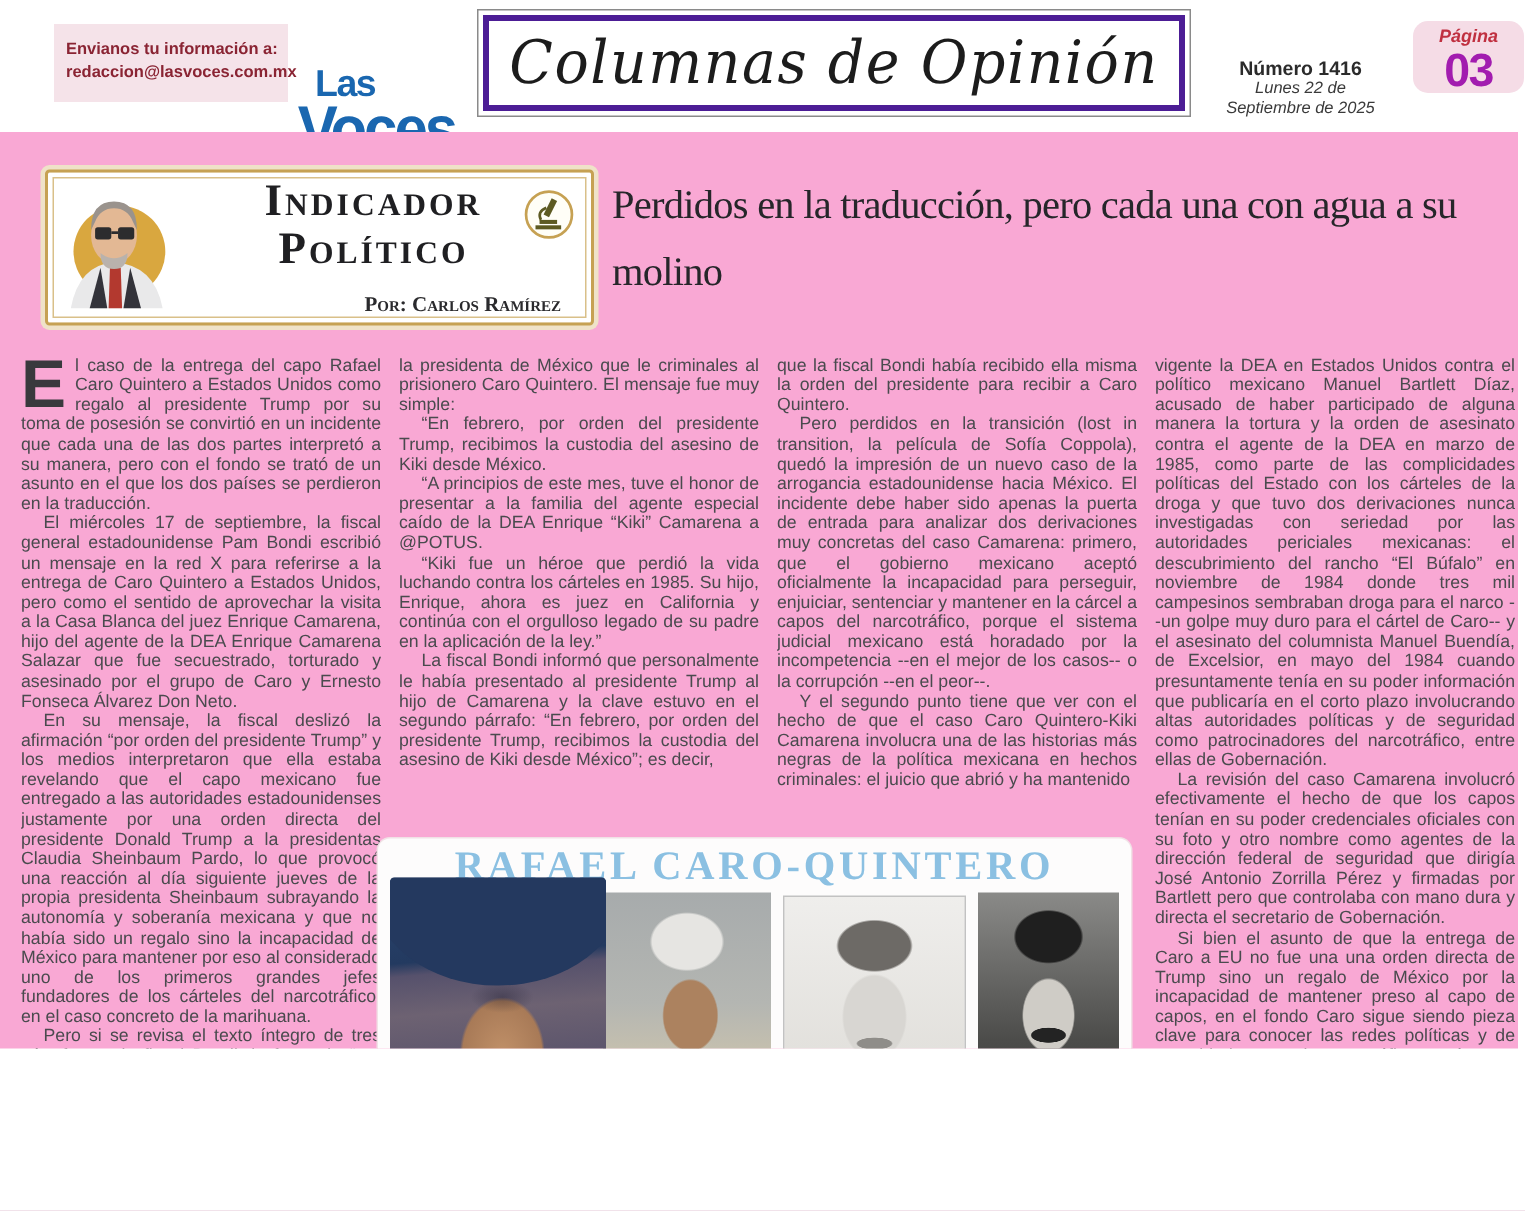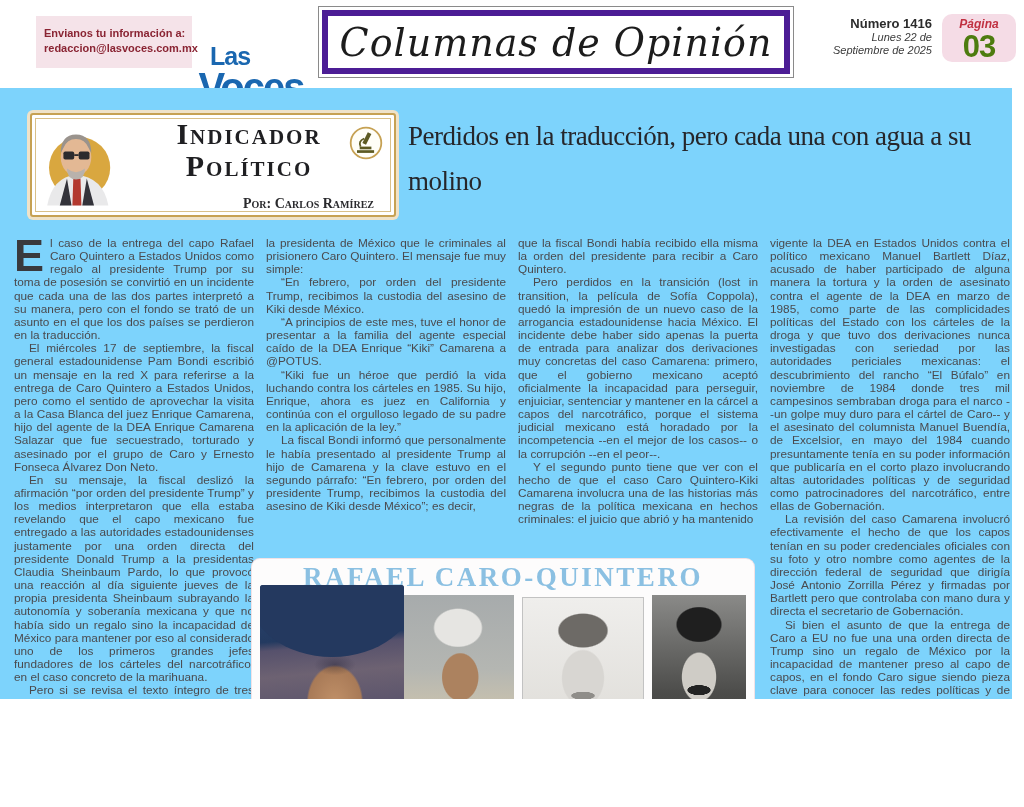--- a/index.html
+++ b/index.html
@@ -24,42 +24,42 @@
   .logo-voces {
     font-weight:800; color:#1a67b0; font-size:40px; line-height:36px; letter-spacing:-2px;
     transform:scaleY(1.08); transform-origin:top;
   }
   .logo-ribbon {
     margin-top:3px; background:#ef4444; color:#fff; font-size:10px; font-weight:bold;
     font-style:italic; padding:2px 3px; letter-spacing:0.3px;
   }
   .opinion-banner {
     position:absolute; left:322px; top:10px; width:468px; height:64px;
-    background:#fff; border:6px solid #4c1d95; outline:1px solid #8a8a8a; outline-offset:3px;
+    background:#fff; border:4px solid #4c1d95; outline:1px solid #8a8a8a; outline-offset:3px;
     display:flex; align-items:center; justify-content:center;
   }
   .banner-text {
     font-family:"DejaVu Serif", serif; font-style:italic; font-size:38px; color:#1c1c1c;
     letter-spacing:1px; transform:scaleY(1.05);
   }
   .issue-info {
-    position:absolute; right:92px; top:16px; width:130px; text-align:right; color:#2b2b2b;
+    position:absolute; right:92px; top:38px; width:130px; text-align:center; color:#2b2b2b;
   }
   .issue-number { font-weight:bold; font-size:13px; }
   .issue-date { font-style:italic; font-size:11px; line-height:13px; color:#3a3a3a; }
   .page-badge {
     position:absolute; right:8px; top:14px; width:74px; height:48px;
     background:#f5dce6; border-radius:10px; text-align:center; padding-top:4px;
   }
   .badge-label { color:#c03040; font-style:italic; font-weight:bold; font-size:12px; line-height:13px; }
-  .badge-number { color:#4d7c0f; font-weight:800; font-size:31px; line-height:32px; letter-spacing:-1px; }
+  .badge-number { color:#a21caf; font-weight:800; font-size:31px; line-height:32px; letter-spacing:-1px; }
   
   .body-area {
     position:absolute; top:88px; left:0; width:1012px; height:611px;
-    background:#7dd3fc; overflow:hidden;
+    background:#f9a8d4; overflow:hidden;
   }
   .column-box {
     position:absolute; left:30px; top:25px; width:366px; height:104px;
     background:#fff; border:2px solid #c6a153; border-radius:3px;
     box-shadow:inset 0 0 0 3px #fff, inset 0 0 0 4px #d9c089, 0 0 0 3px #efe2c8;
     display:flex; align-items:center; padding:6px 8px;
   }
   .portrait { width:72px; height:84px; flex:0 0 auto; }
   .cb-text { flex:1; text-align:center; }
   .cb-title {

